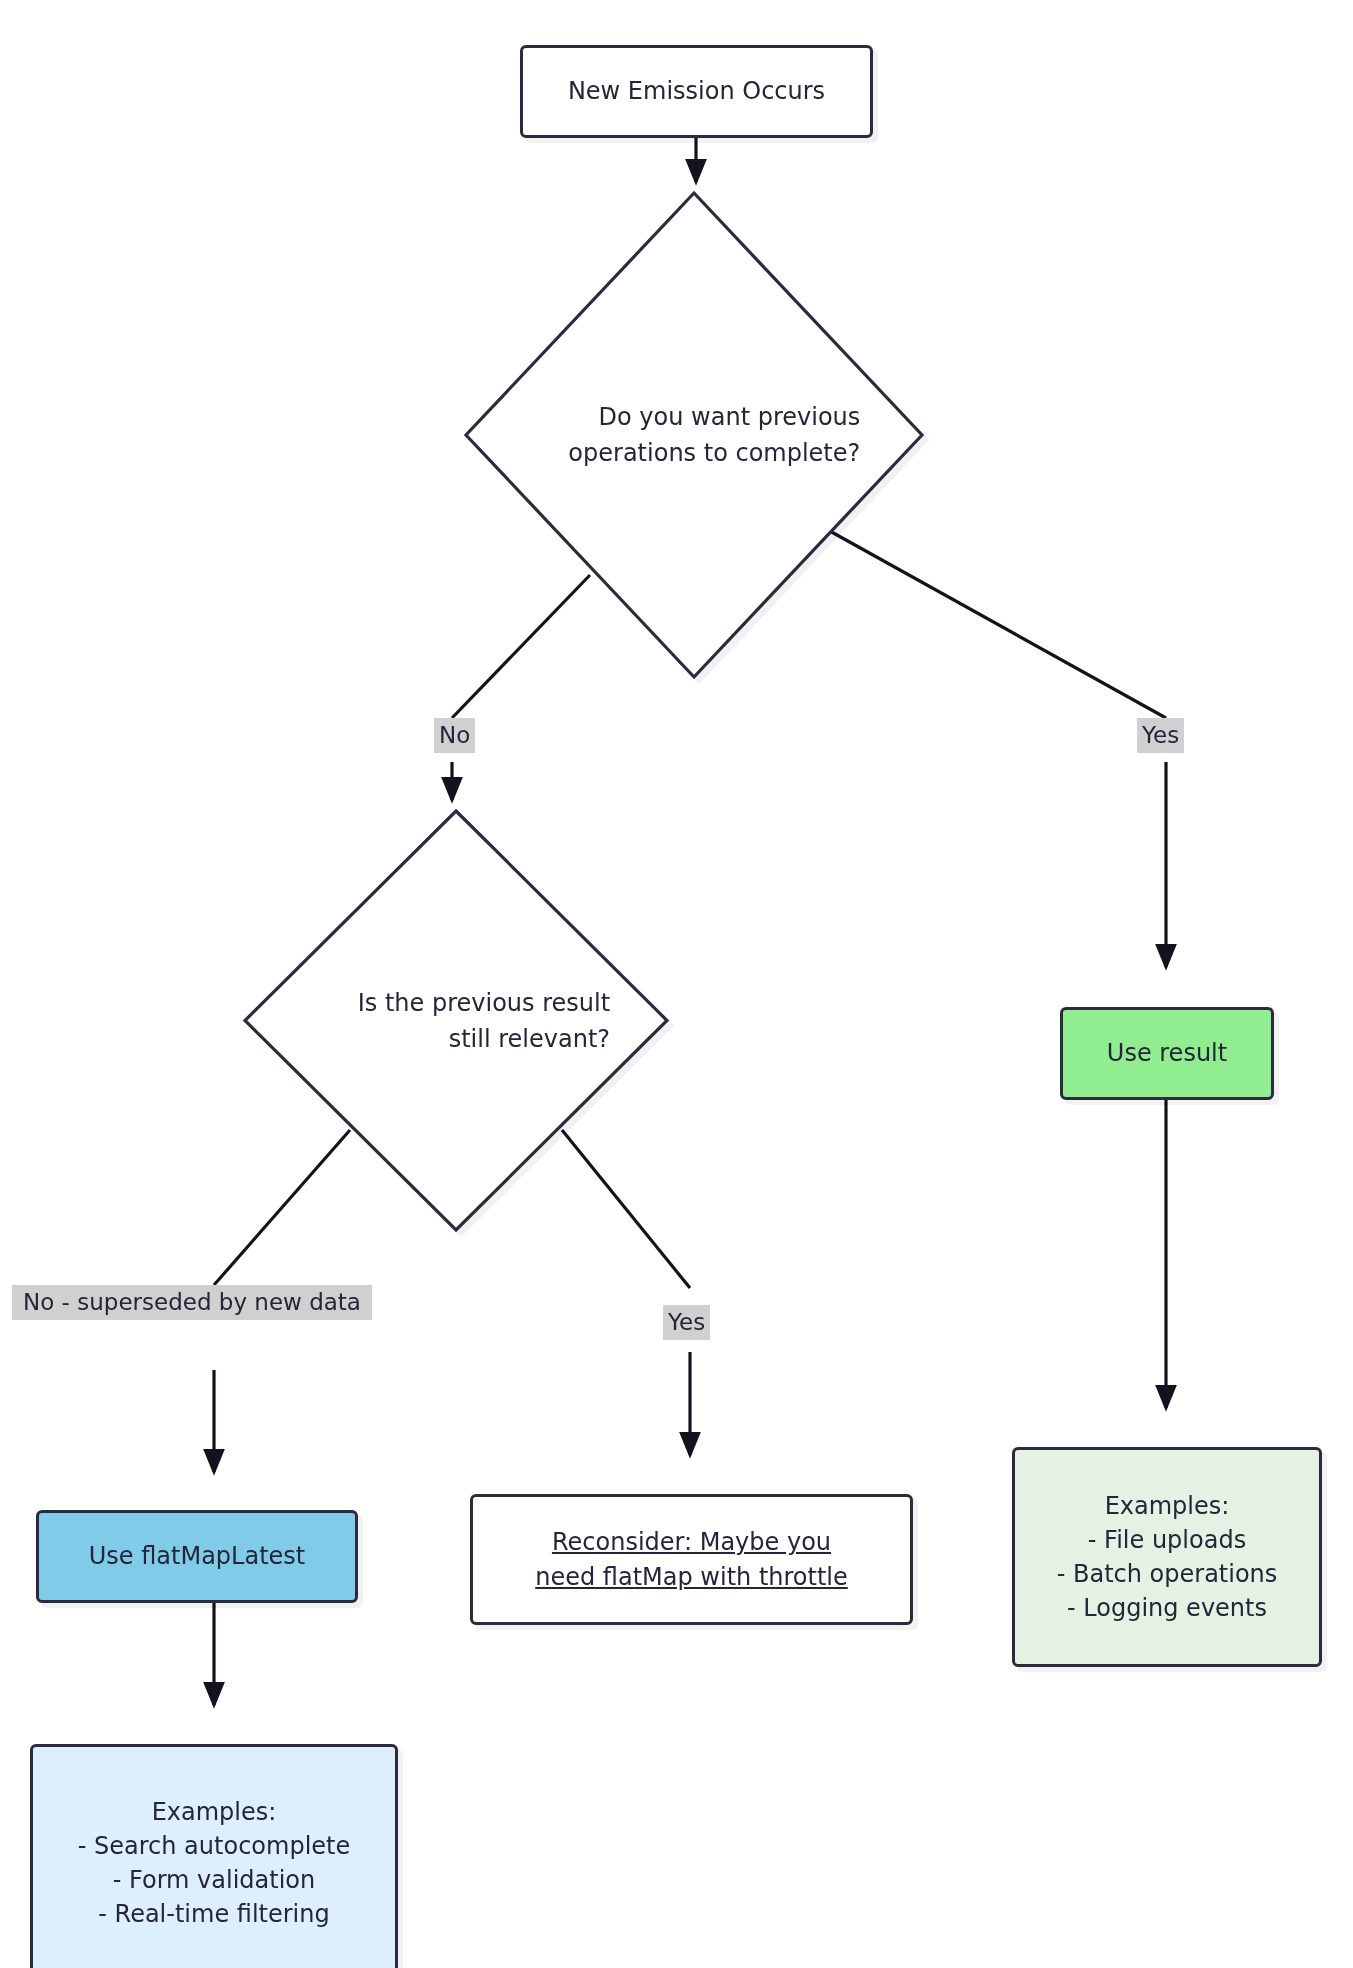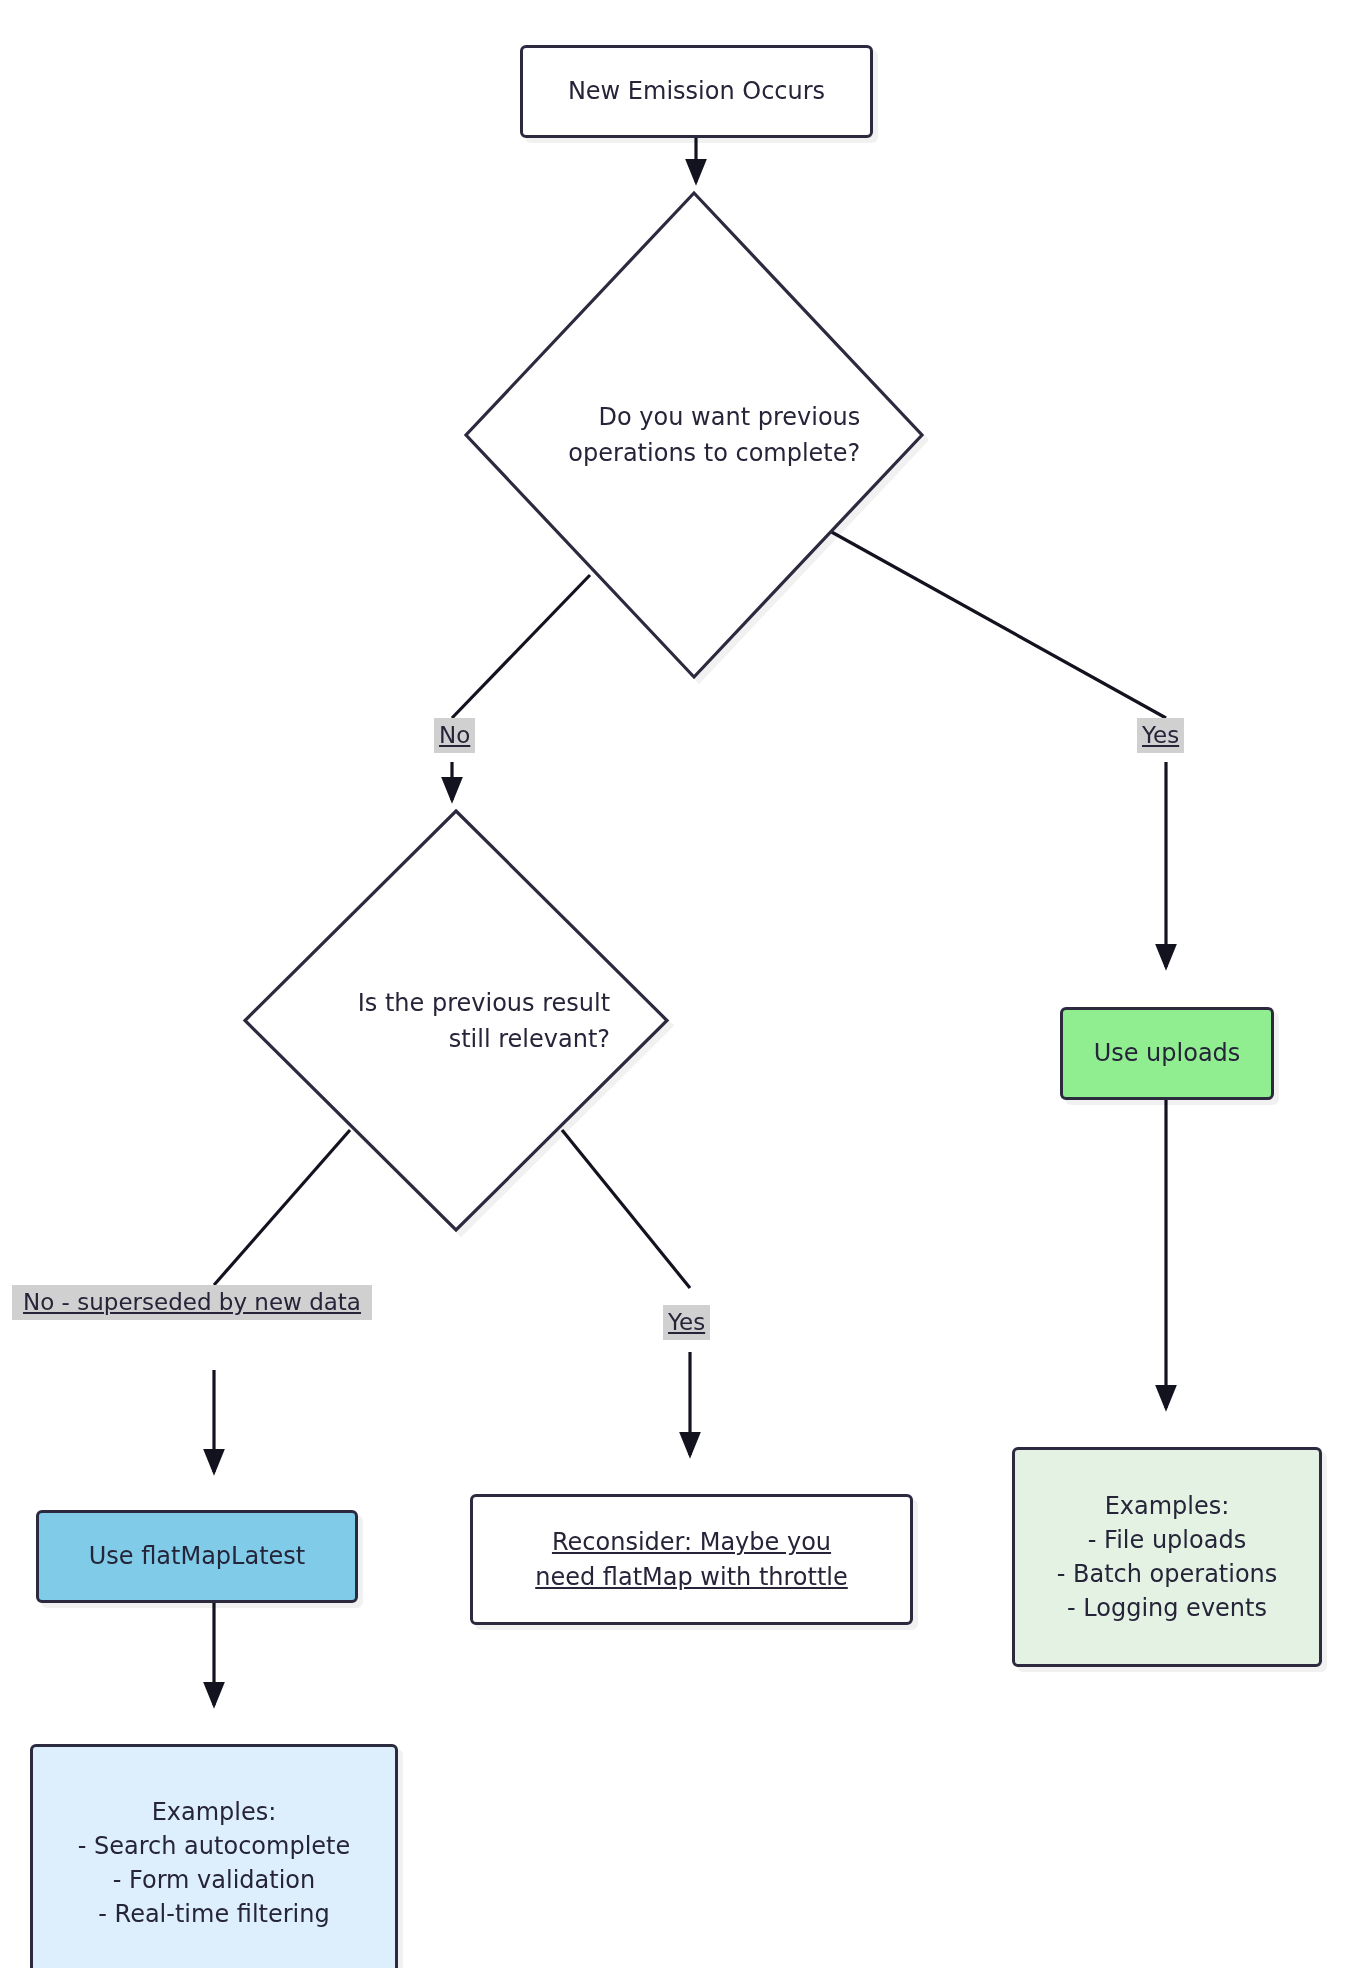--- a/index.html
+++ b/index.html
@@ -74,21 +74,20 @@
   
   .edge-label {
     position: absolute;
     background: #d0d0d0;
     color: #262438;
     padding: 2px 5px;
     line-height: 1.35;
     text-align: center;
     z-index: 5;
     box-sizing: border-box;
-    text-decoration: underline;
   }
 </style>
 </head>
 <body>
 
 <div id="canvas">
 
   <svg id="edges" viewBox="0 0 1353 1968">
     <defs>
       <marker id="arrow" markerWidth="10" markerHeight="10" refX="7.2" refY="4" orient="auto" markerUnits="strokeWidth">
@@ -138,21 +137,21 @@
     </svg>
     <div class="dlabel" style="font-size:24px;">Is the previous result
 still relevant?</div>
   </div>
 
   <div class="edge-label" style="left:12px; top:1285px; width:360px; font-size:23px;">No - superseded by new
 data</div>
   <div class="edge-label" style="left:663px; top:1305px; font-size:23px;">Yes</div>
 
   <div class="node rect fill-green" style="left:1060px; top:975px; width:214px; height:93px; font-size:24px;">
-    <span class="txt">Use uploads</span>
+    <span class="txt">Use result</span>
   </div>
 
   <div class="node rect fill-ltgreen" style="left:1012px; top:1415px; width:310px; height:220px; font-size:24px;">
     <span class="txt">Examples:
 - File uploads
 - Batch operations
 - Logging events</span>
   </div>
 
   <div class="node rect fill-blue" style="left:36px; top:1478px; width:322px; height:93px; font-size:24px;">

